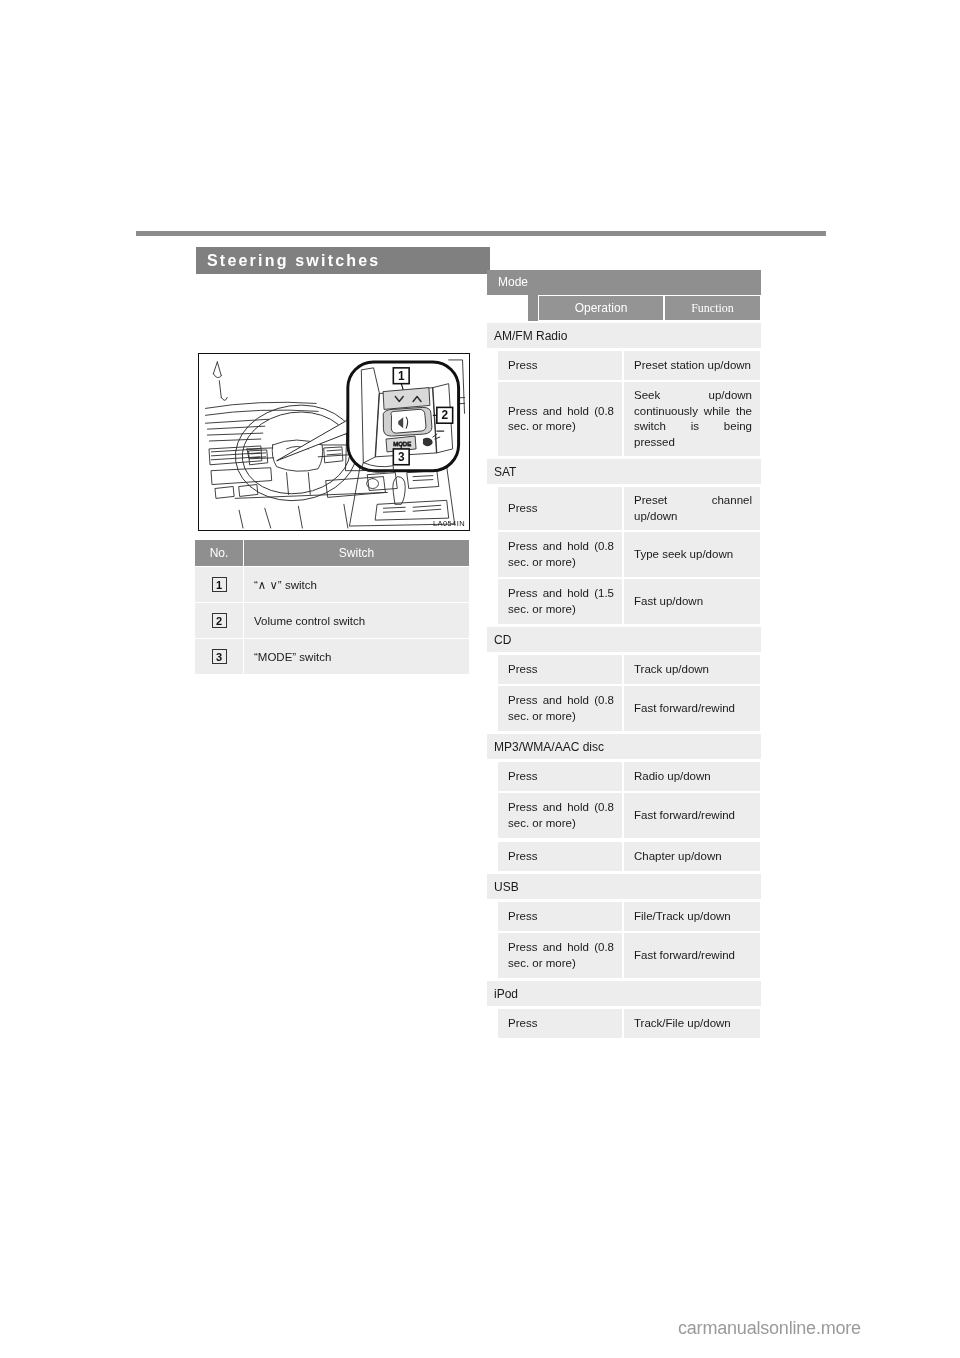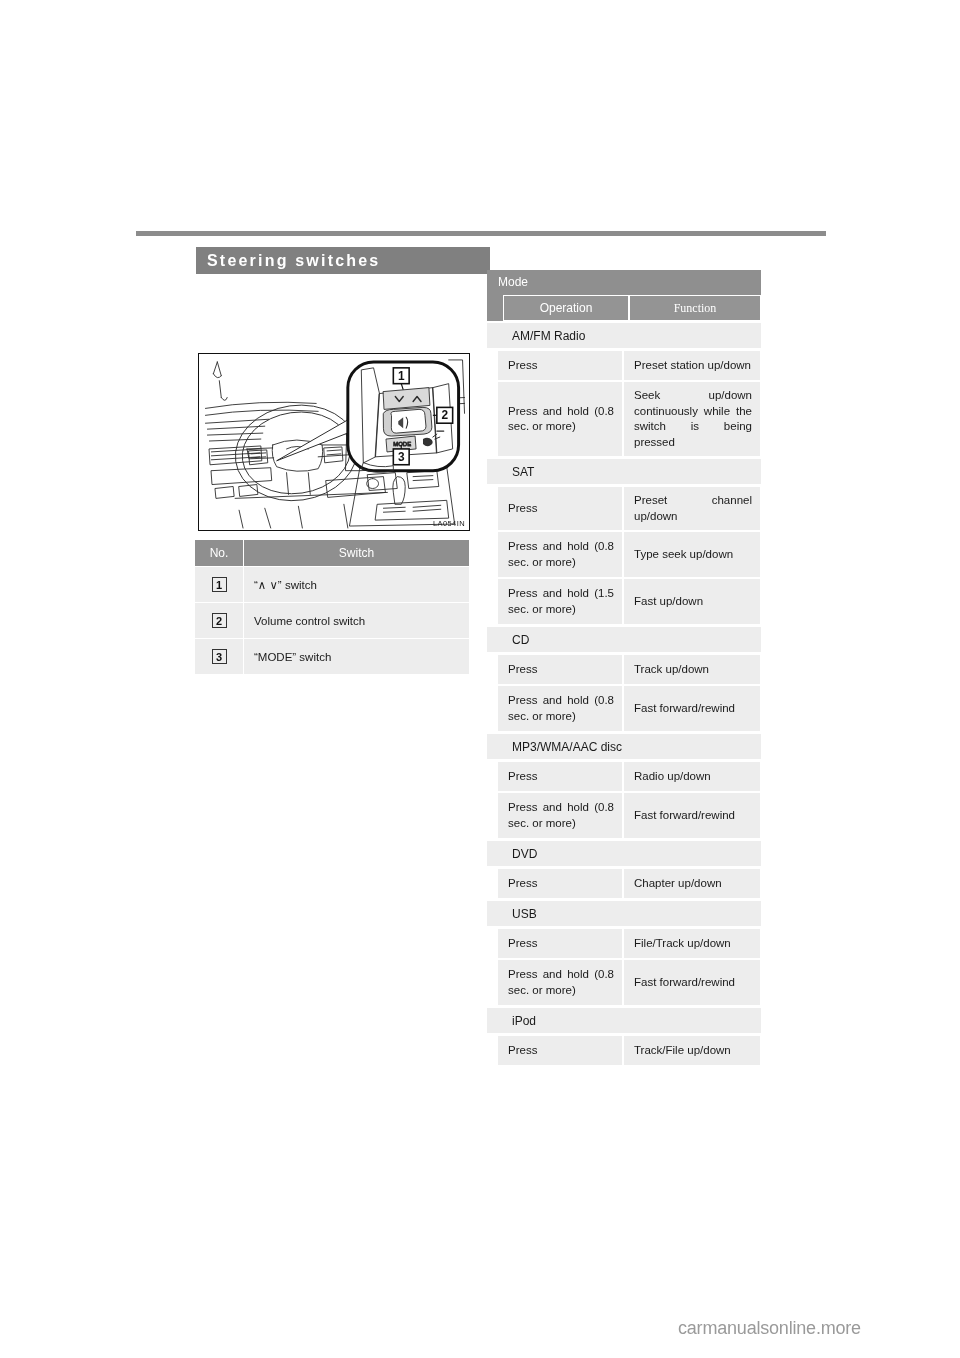--- a/index.html
+++ b/index.html
@@ -127,41 +127,42 @@
     height: 25px;
     line-height: 25px;
     padding-left: 11px;
     font-size: 12px;
     box-sizing: border-box;
   }
   .subhead-row {
     background: #8f8f8f;
     height: 26px;
     display: flex;
-    padding-left: 16px;
-    box-sizing: border-box;
+    padding-left: 10px;
+    box-sizing: border-box;
+    margin-left: 41px;
   }
   .subhead-cell {
     background: #949494;
     color: #ffffff;
     font-size: 12px;
     line-height: 24px;
     text-align: center;
     border: 1px solid #ffffff;
     box-sizing: border-box;
     height: 26px;
   }
   .subhead-cell.op { width: 126px; }
   .subhead-cell.fn { flex: 1; font-family: Liberation Serif, serif; }
 
   .mode-name {
     background: #ededed;
     height: 27px;
     line-height: 27px;
-    padding-left: 25px;
+    padding-left: 7px;
     font-size: 12px;
     color: #1a1a1a;
     box-sizing: border-box;
     border-bottom: 2px solid #ffffff;
   }
   .op-row {
     display: flex;
     padding-left: 10px;
     background: #ffffff;
     box-sizing: border-box;
@@ -428,21 +429,20 @@
       </div>
       <div class="op-row row-h2">
         <div class="op-cell">
           <span>Press and hold (0.8 sec. or more)</span>
         </div>
         <div class="fn-cell">
           <span>Fast forward/rewind</span>
         </div>
       </div>
       <div class="gap"></div>
-      <div class="mode-name">DVD</div>
       <div class="op-row row-h1">
         <div class="op-cell">
           <span>Press</span>
         </div>
         <div class="fn-cell">
           <span>Chapter up/down</span>
         </div>
       </div>
       <div class="gap"></div>
       <div class="mode-name">USB</div>

